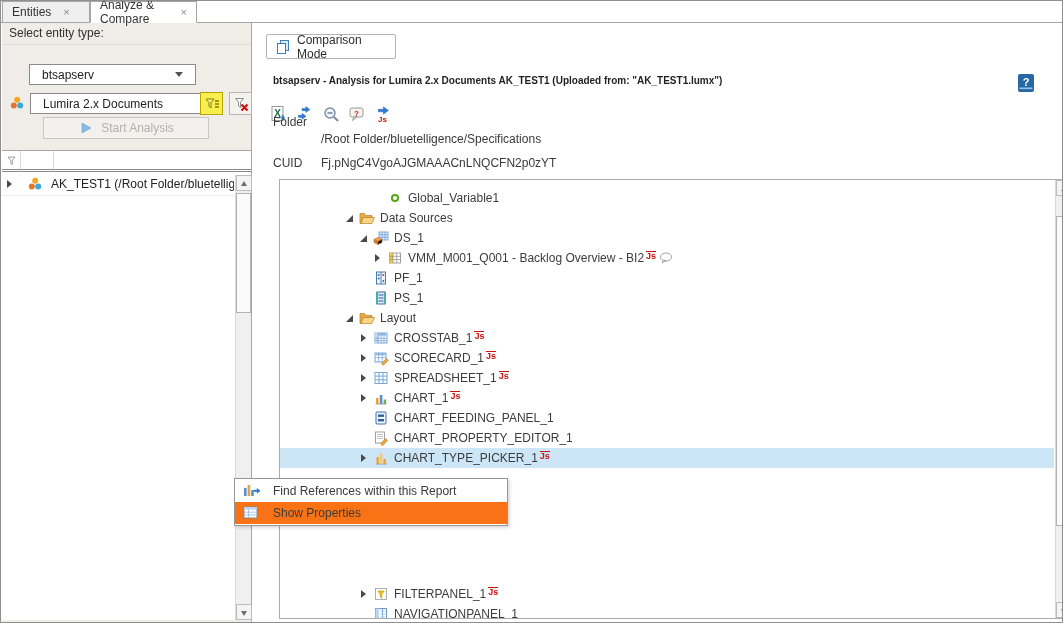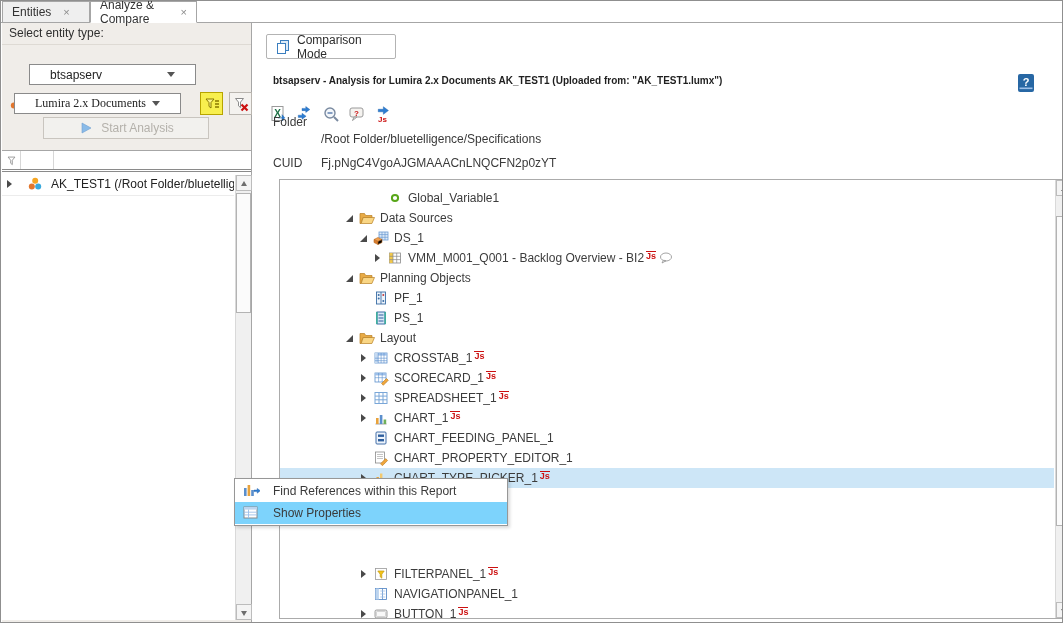--- a/index.html
+++ b/index.html
@@ -14,25 +14,25 @@
        padding:0 9px;border:1px solid #a6a6a6;cursor:default;}
   .tab .x{color:#8b8b8b;font-size:11px;line-height:1;}
   .tab-inactive{left:1px;width:88px;background:#efefef;}
   .tab-active{left:89px;width:107px;background:#fff;border-bottom:1px solid #fff;z-index:2;}
 
   
   .leftpanel{position:absolute;left:1px;top:22px;width:250px;height:600px;background:#f0ede9;
              border-right:1px solid #a6a6a6;box-sizing:border-box;}
   .lp-header{height:21px;line-height:21px;padding-left:7px;border-bottom:1px solid #dedad4;color:#2f2f2f;}
   .dd{position:absolute;background:#fff;border:1px solid #8a8a8a;display:flex;align-items:center;
-      padding:0 20px;box-sizing:border-box;height:21px;}
+      padding:0 12px;box-sizing:border-box;height:21px;}
   .dd .val{flex:1;white-space:nowrap;overflow:hidden;color:#222;}
   .caret{width:0;height:0;border-left:4px solid transparent;border-right:4px solid transparent;border-top:5px solid #555;}
   #dd-system{left:27px;top:41px;width:167px;}
-  #dd-entity{left:12px;top:70px;width:167px;font-family:Liberation Serif, serif;}
+  #dd-entity{left:28px;top:70px;width:193px;}
   #entity-type-icon{position:absolute;left:7px;top:72px;}
   .fbtn{position:absolute;top:69px;width:23px;height:23px;box-sizing:border-box;display:flex;align-items:center;justify-content:center;}
   #filter-set-button{left:198px;background:#f8ef4e;border:1px solid #b7a400;}
   #filter-clear-button{left:227px;background:#f4f2ef;border:1px solid #b9b5af;}
   .start-btn{position:absolute;left:41px;top:94px;width:166px;height:22px;background:#f2f1ee;border:1px solid #c9c5bf;
              color:#b4b1ab;display:flex;align-items:center;justify-content:center;gap:7px;box-sizing:border-box;font-size:12px;}
   .lp-list{position:absolute;left:0;top:127px;width:249px;height:470px;background:#fff;border-top:1px solid #a6a6a6;box-sizing:border-box;}
   .lp-filter-row{height:21px;border-bottom:3px double #8a8a8a;display:flex;align-items:center;box-sizing:border-box;}
   .lp-filter-c1{width:18px;height:100%;border-right:1px solid #d7d7d7;display:flex;align-items:center;justify-content:center;}
   .lp-filter-c2{width:32px;height:100%;border-right:1px solid #d7d7d7;}
@@ -72,21 +72,21 @@
         border-bottom:4px solid transparent;border-left:5px solid #4a4a4a;}
   .arrow.expanded::before{content:"";position:absolute;left:2px;top:3px;border-left:7px solid transparent;border-bottom:7px solid #4a4a4a;}
   .js{color:#cc1111;font-size:9px;font-weight:bold;line-height:1;margin-left:2px;align-self:flex-start;
       margin-top:3px;border-top:1px solid #cc1111;}
   #tree-scroll{right:0;top:0;bottom:0;}
 
   
   .ctxmenu{position:absolute;left:233px;top:477px;width:272px;background:#fff;border:1px solid #979797;
            box-shadow:2px 2px 3px rgba(0,0,0,.15);z-index:10;padding:1px 0;}
   .mi{height:22px;display:flex;align-items:center;gap:13px;padding-left:7px;color:#3a3a3a;}
-  .mi.hl{background:#7dd3fc;}
+  .mi.hl{background:#f97316;}
 </style>
 </head>
 <body>
 
 <div id="app">
 
   <div class="tabstrip">
     <div class="tab tab-inactive">
       <span>Entities</span>
       <span class="x">×</span>
@@ -289,30 +289,20 @@
           </span>
           <span class="lbl">VMM_M001_Q001 - Backlog Overview - BI2</span>
           <span class="js">Js</span>
           <span class="ic" style="margin-left: 2px;">
             <svg viewBox="0 0 16 16">
               <ellipse cx="8" cy="7" rx="5.5" ry="4" fill="#fff" stroke="#9a9a9a" stroke-width=".9"></ellipse>
               <path d="M5.5 10.2L4 13l4-2.2z" fill="#fff" stroke="#9a9a9a" stroke-width=".9"></path>
             </svg>
           </span>
         </div>
-        <div class="trow" style="padding-left: 64px;">
-          <span class="arrow expanded"></span>
-          <span class="ic">
-            <svg viewBox="0 0 16 16">
-              <path d="M1 3.5h4.5l1.2 2H13v2H4L2 13.5H1z" fill="#e8ab46" stroke="#b97f22" stroke-width=".7"></path>
-              <path d="M2.2 13.5l2-6h11.3l-2.6 6z" fill="#f9d685" stroke="#b97f22" stroke-width=".7"></path>
-            </svg>
-          </span>
-          <span class="lbl">Planning Objects</span>
-        </div>
         <div class="trow" style="padding-left: 78px;">
           <span class="arrow none"></span>
           <span class="ic">
             <svg viewBox="0 0 16 16">
               <rect x="3.5" y="2" width="9" height="12" fill="#eef4fb" stroke="#3a6ea5" stroke-width=".9"></rect>
               <line x1="8" y1="2" x2="8" y2="14" stroke="#3a6ea5" stroke-width=".9"></line>
               <circle cx="5.7" cy="5" r="1" fill="#3a6ea5"></circle>
               <circle cx="10.3" cy="5" r="1" fill="#c43c3c"></circle>
               <circle cx="5.7" cy="8.5" r="1" fill="#3a6ea5"></circle>
               <circle cx="10.3" cy="11" r="1" fill="#3a6ea5"></circle>
@@ -420,21 +410,21 @@
             <svg viewBox="0 0 16 16">
               <path d="M3 14h11" stroke="#8a8a8a" stroke-width=".8"></path>
               <rect x="3.5" y="7" width="2.4" height="7" fill="#e8a23b"></rect>
               <rect x="7" y="3.5" width="2.4" height="10.5" fill="#f3c96e"></rect>
               <rect x="10.5" y="9" width="2.4" height="5" fill="#e8a23b"></rect>
             </svg>
           </span>
           <span class="lbl">CHART_TYPE_PICKER_1</span>
           <span class="js">Js</span>
         </div>
-        <div class="trow" style="margin-top: 76px; padding-left: 78px;">
+        <div class="trow" style="margin-top: 116px; padding-left: 78px;">
           <span class="arrow collapsed"></span>
           <span class="ic">
             <svg viewBox="0 0 16 16">
               <rect x="2.5" y="2.5" width="11" height="11" fill="#fff" stroke="#9a9a9a" stroke-width=".8"></rect>
               <path d="M4.8 5h6.4l-2.4 3.2v4l-1.6-1.4V8.2z" fill="#f5c518" stroke="#c49a0c" stroke-width=".7"></path>
             </svg>
           </span>
           <span class="lbl">FILTERPANEL_1</span>
           <span class="js">Js</span>
         </div>

